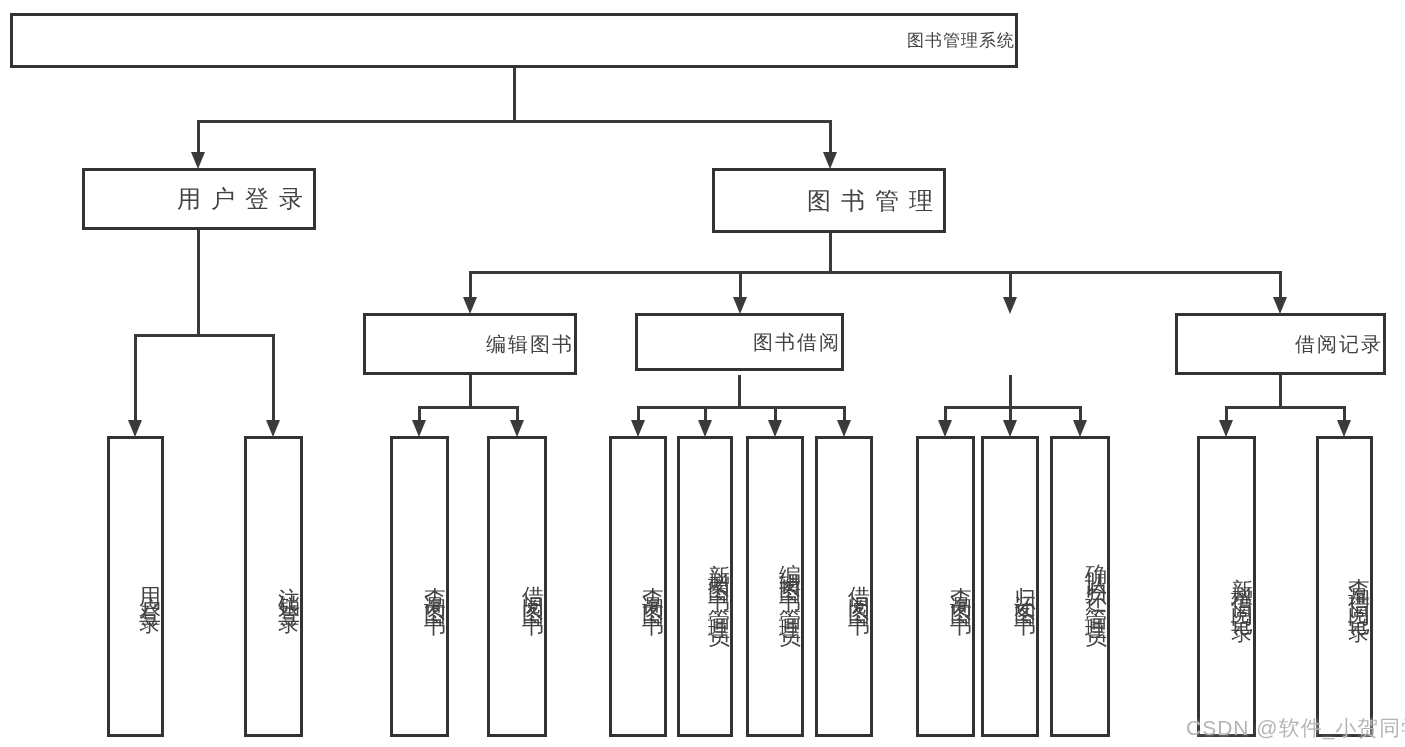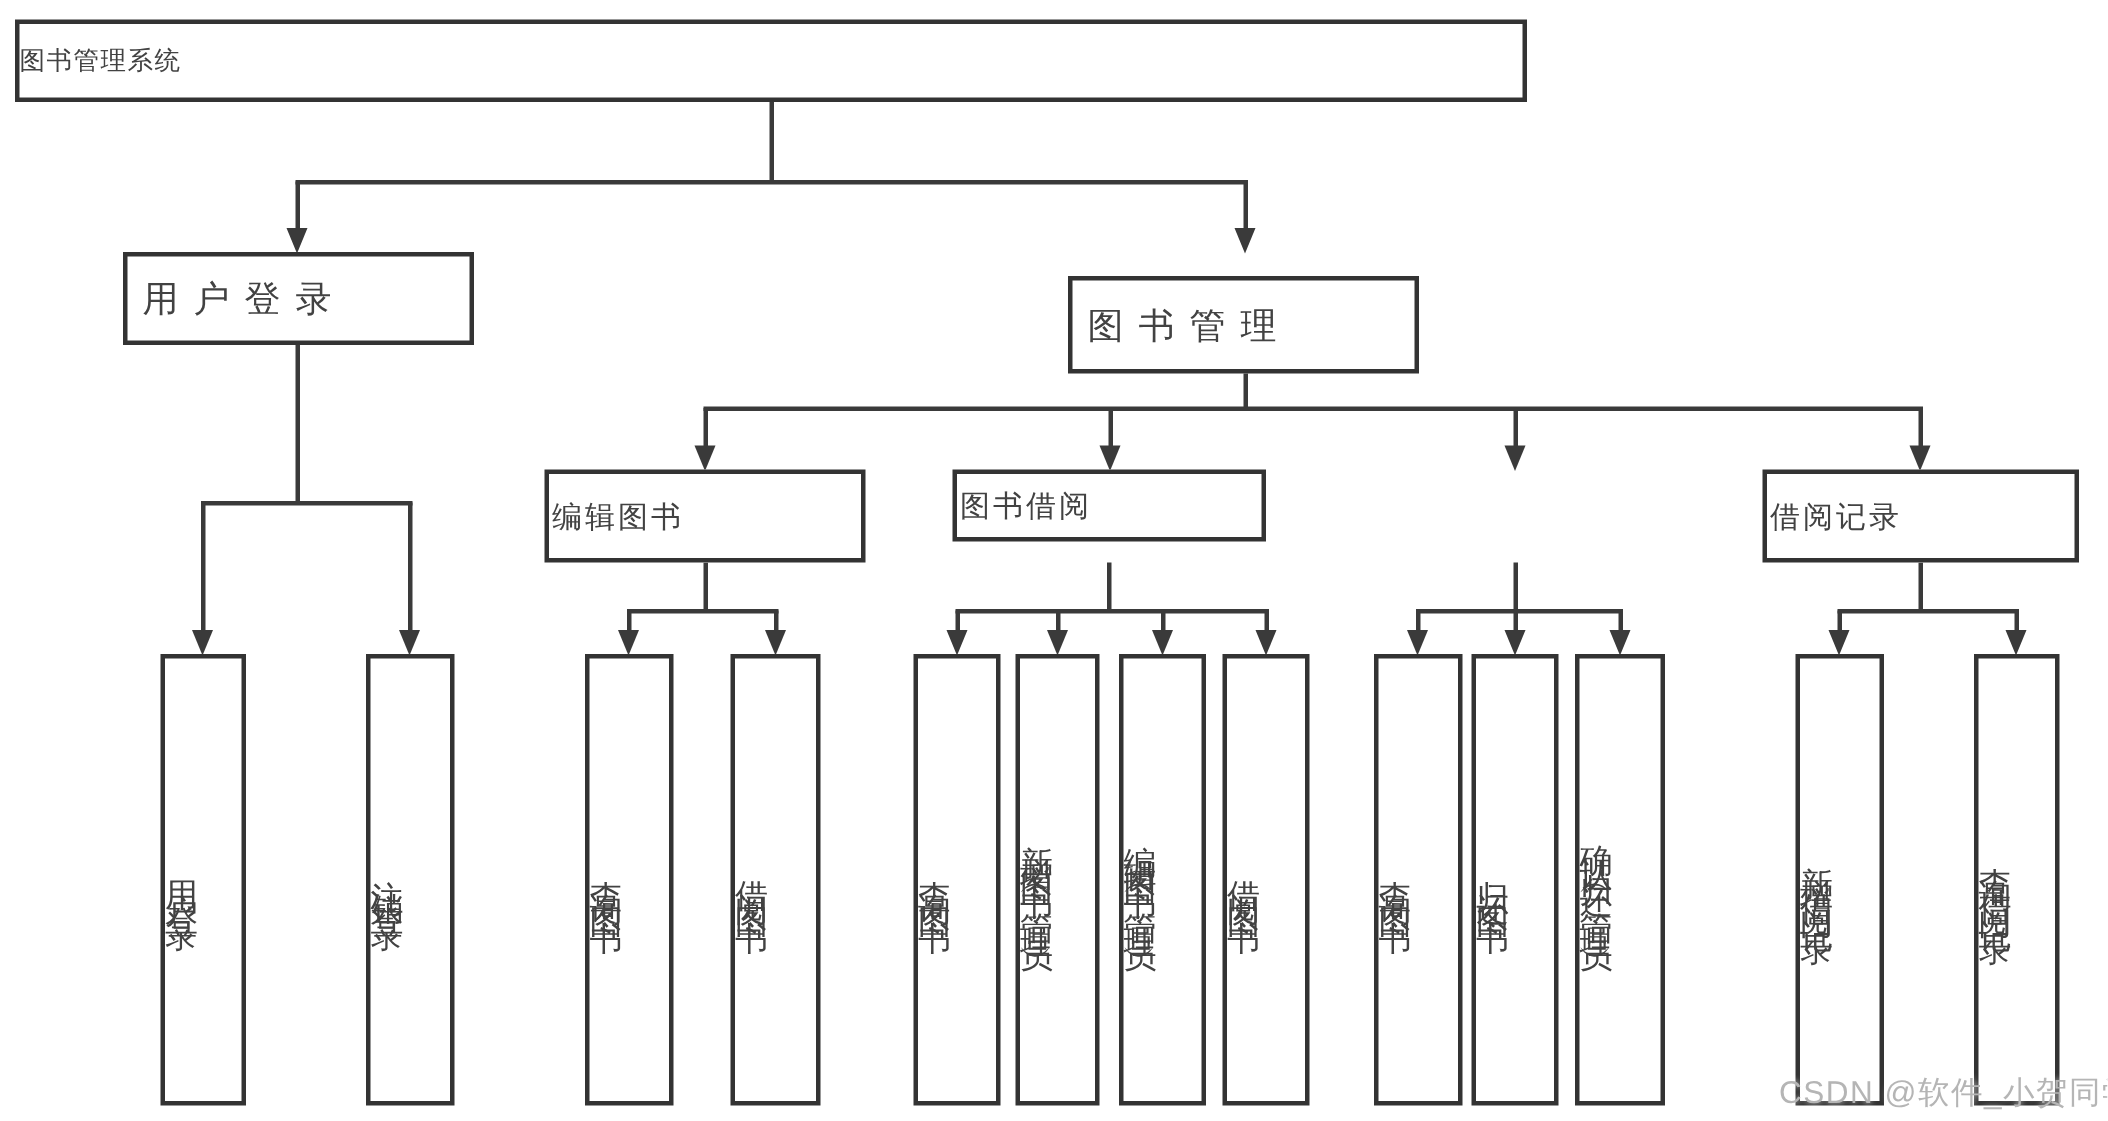--- a/index.html
+++ b/index.html
@@ -3,21 +3,21 @@
 <meta charset="utf-8">
 <style>
   html,body { margin:0; padding:0; background:#ffffff; }
   #stage {
     position:relative; width:1405px; height:747px; background:#ffffff;
     font-family:"Liberation Sans","DejaVu Sans",sans-serif; overflow:hidden;
     --line:#3a3a3a; --box-border:#333333; --text:#424242; --wm:#b5b5b5;
   }
   .node {
     position:absolute; background:#ffffff; border:3px solid var(--box-border);
-    box-sizing:border-box; display:flex; align-items:center; justify-content:flex-start;
+    box-sizing:border-box; display:flex; align-items:center; justify-content:flex-end;
     color:var(--text); z-index:2;
   }
   .n-root  .lbl { font-size:17px; letter-spacing:1px; }
   .n-l2    .lbl { font-size:24px; letter-spacing:10px; text-indent:10px; }
   .n-l3    .lbl { font-size:20px; letter-spacing:2px; text-indent:2px; }
   .n-leaf  .lbl {
     writing-mode:vertical-rl; text-orientation:mixed;
     font-size:22px; letter-spacing:9px; line-height:1;
   }
   .line  { position:absolute; background:var(--line); z-index:1; }
@@ -88,27 +88,27 @@
     <div class="line" style="left: 1224.5px; top: 407px; width: 3px; height: 14px;"></div>
     <div class="arrow" style="left: 1219px; top: 420px;"></div>
     <div class="line" style="left: 1342.5px; top: 407px; width: 3px; height: 14px;"></div>
     <div class="arrow" style="left: 1337px; top: 420px;"></div>
     <div class="node n-root" style="left: 10px; top: 13px; width: 1008px; height: 55px;">
       <span class="lbl">图书管理系统</span>
     </div>
     <div class="node n-l2" style="left: 82px; top: 168px; width: 234px; height: 62px;">
       <span class="lbl">用户登录</span>
     </div>
-    <div class="node n-l2" style="left: 712px; top: 168px; width: 234px; height: 65px; margin-top: 16px;">
+    <div class="node n-l2" style="left: 712px; top: 168px; width: 234px; height: 65px;">
       <span class="lbl">图书管理</span>
     </div>
     <div class="node n-l3" style="left: 363px; top: 313px; width: 214px; height: 62px;">
       <span class="lbl">编辑图书</span>
     </div>
-    <div class="node n-l3" style="left: 635px; top: 313px; width: 209px; height: 48px;">
+    <div class="node n-l3" style="left: 635px; top: 313px; width: 209px; height: 58px;">
       <span class="lbl">图书借阅</span>
     </div>
     <div class="node n-l3" style="left: 1175px; top: 313px; width: 211px; height: 62px;">
       <span class="lbl">借阅记录</span>
     </div>
     <div class="node n-leaf" style="left: 107px; top: 436px; width: 57px; height: 301px;">
       <span class="lbl">用户登录</span>
     </div>
     <div class="node n-leaf" style="left: 244px; top: 436px; width: 59px; height: 301px;">
       <span class="lbl">注销登录</span>

